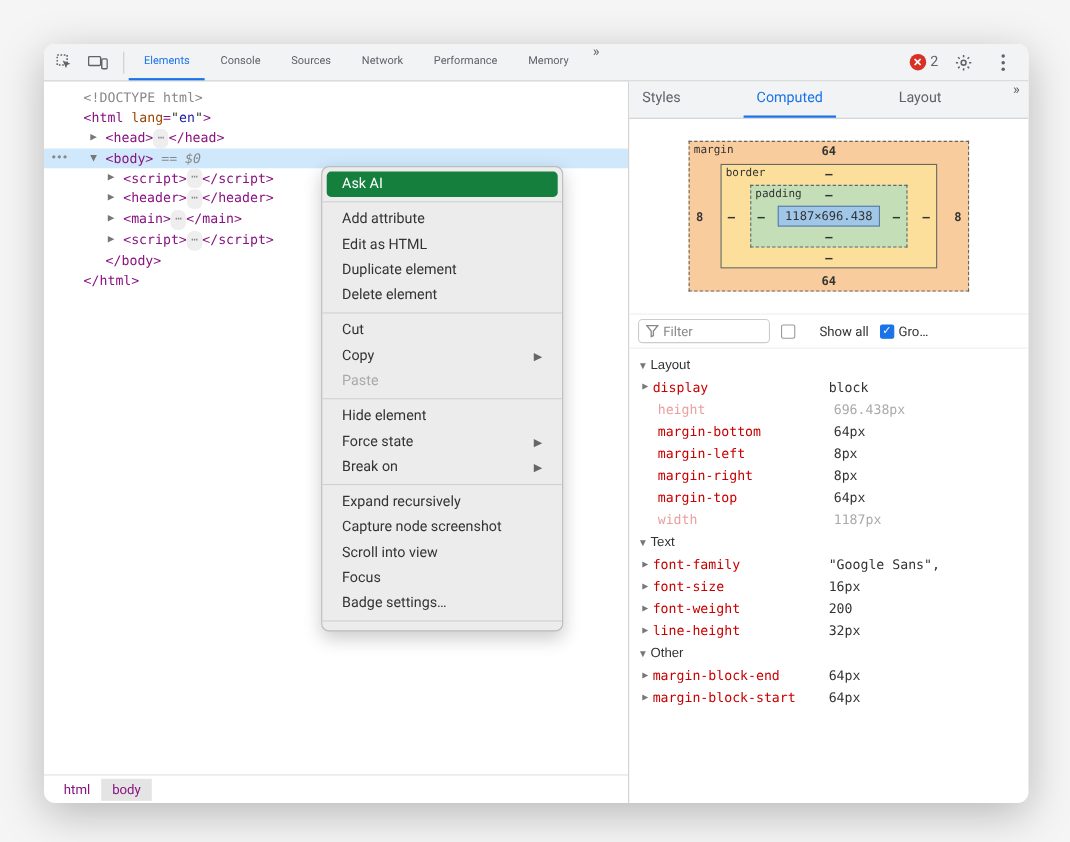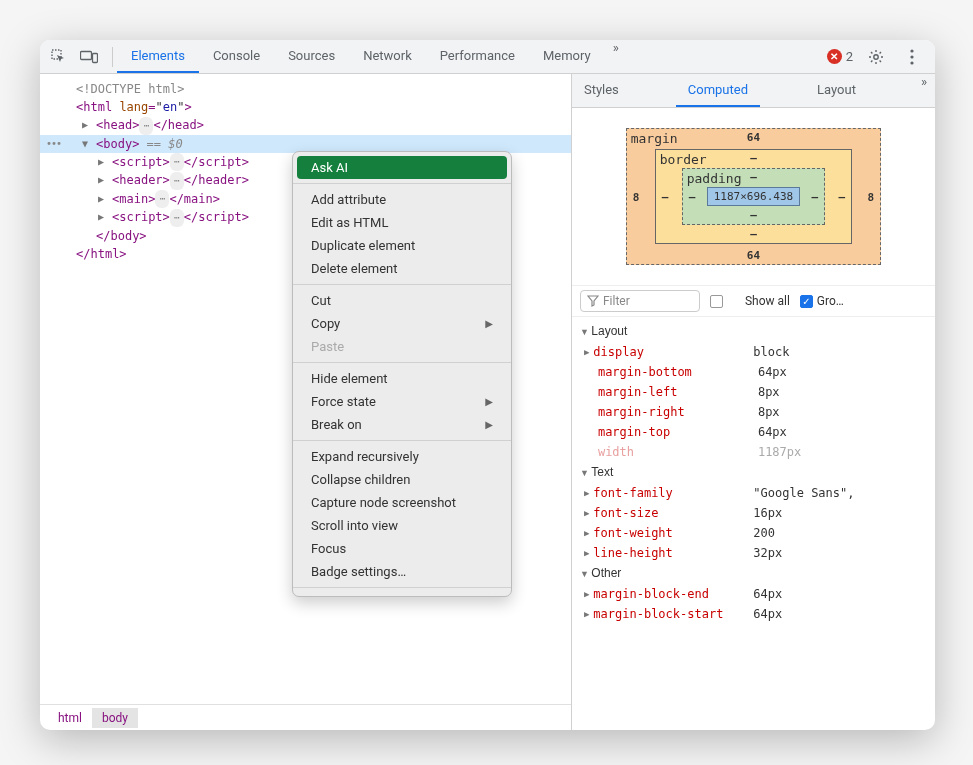--- a/index.html
+++ b/index.html
@@ -49,21 +49,21 @@
     align-items: stretch;
     height: 100%;
   }
   .tab {
     padding: 0 14px;
     display: flex;
     align-items: center;
     color: #5f6368;
     cursor: pointer;
     border-bottom: 2px solid transparent;
-    font-size: 13px;
+    font-size: 10px;
     text-align: right;
   }
   .tab.active {
     color: #1a73e8;
     border-bottom-color: #1a73e8;
   }
   .toolbar-right {
     margin-left: auto;
     display: flex;
     align-items: center;
@@ -172,21 +172,21 @@
   }
   .sub-tab.active { color:#1a73e8; border-bottom-color:#1a73e8; }
   
   .boxmodel-wrap { padding: 20px 10px; display:flex; justify-content:center;}
   .bm { font-family: Menlo, Consolas, monospace; font-size: 11px; text-align:center; position:relative;}
   .bm-layer { border:1px dashed #666; padding:18px 28px; position:relative;}
   .bm-margin { background:#f9cc9d; }
   .bm-border { background:#fddf9c; border-style: solid; border-color:#666;}
   .bm-padding { background:#c4dfb8; }
   .bm-content { background:#a0c6e8; border:1px solid #5b7a99; padding:2px 6px;}
-  .bm-label { position:absolute; top:2px; left:4px; font-size:13px;}
+  .bm-label { position:absolute; top:2px; left:4px; font-size:10px;}
   .bm-num { position:absolute; font-size:11px; color:#333;font-weight:bold;}
   .bm-top { top:2px; left:50%; transform:translateX(-50%);}
   .bm-bottom { bottom:2px; left:50%; transform:translateX(-50%);}
   .bm-left { left:6px; top:50%; transform:translateY(-50%);}
   .bm-right { right:6px; top:50%; transform:translateY(-50%);}
   
   .filter-row {
     display:flex;
     align-items:center;
     padding:4px 8px;
@@ -382,20 +382,24 @@
       </div>
 
       <div class="props">
         <div class="group-header">Layout</div>
         <div>
             <div class="prop-row expandable">
               <span class="prop-name">display</span>
               <span class="prop-val">block</span>
             </div>
             <div class="prop-row">
+              <span class="prop-name dim">height</span>
+              <span class="prop-val dim">696.438px</span>
+            </div>
+            <div class="prop-row">
               <span class="prop-name">margin-bottom</span>
               <span class="prop-val">64px</span>
             </div>
             <div class="prop-row">
               <span class="prop-name">margin-left</span>
               <span class="prop-val">8px</span>
             </div>
             <div class="prop-row">
               <span class="prop-name">margin-right</span>
               <span class="prop-val">8px</span>
@@ -462,21 +466,20 @@
     <div class="menu-item">
         <span>Force state</span>
         <span class="submenu-arrow">▶</span>
       </div>
     <div class="menu-item">
         <span>Break on</span>
         <span class="submenu-arrow">▶</span>
       </div>
     <div class="menu-sep"></div>
     <div class="menu-item">Expand recursively</div>
-    <div class="menu-item">Collapse children</div>
     <div class="menu-item">Capture node screenshot</div>
     <div class="menu-item">Scroll into view</div>
     <div class="menu-item">Focus</div>
     <div class="menu-item">Badge settings…</div>
     <div class="menu-sep"></div>
   </div>
 
 </div>
 
 </body></html>

